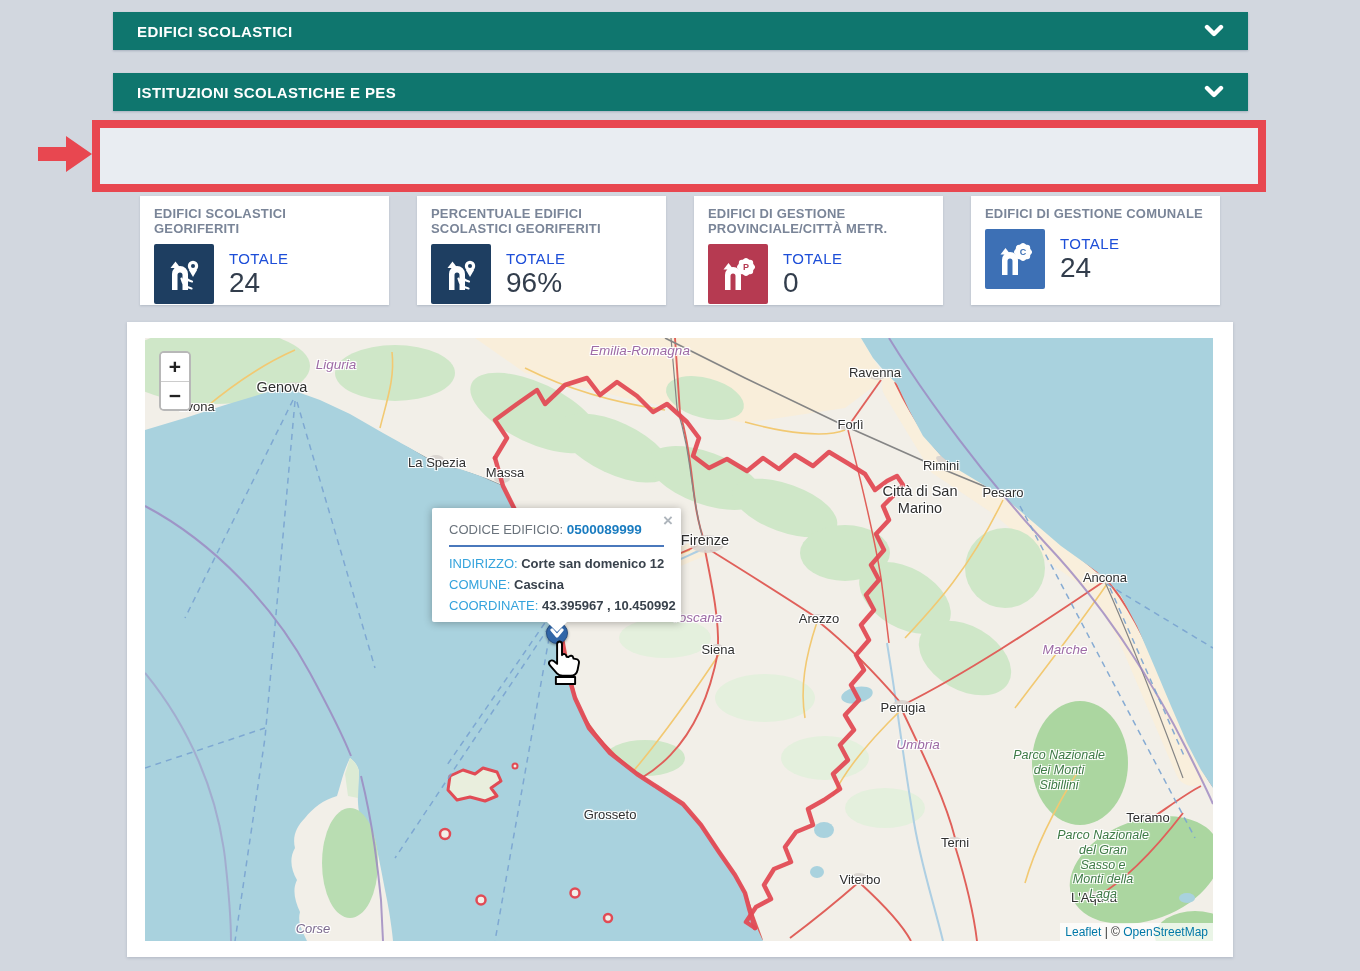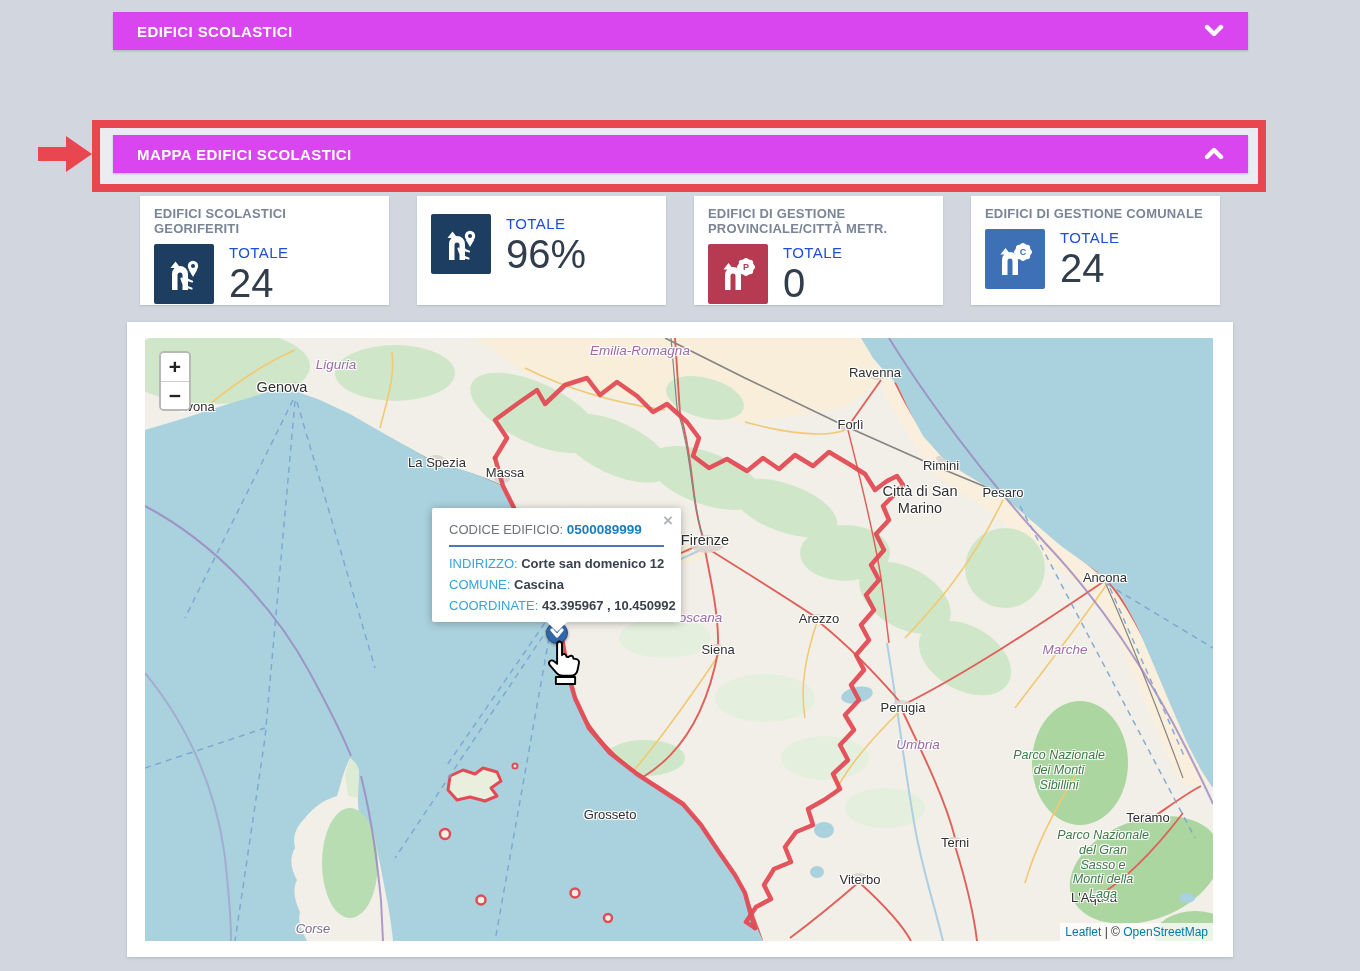--- a/index.html
+++ b/index.html
@@ -1,42 +1,42 @@
 <!DOCTYPE html>
 <html><head>
 <meta charset="utf-8">
 <style>
   html,body{margin:0;padding:0;}
   body{width:1360px;height:971px;overflow:hidden;background:#d2d7df;
        font-family:"Liberation Sans","DejaVu Sans",sans-serif;position:relative;}
   .stage{position:absolute;inset:0;}
 
   
-  .acc{position:absolute;left:113px;width:1135px;height:38px;background:#d946ef;
+  .acc{position:absolute;left:113px;width:1135px;height:38px;background:#0f766e;
        display:flex;align-items:center;justify-content:space-between;
        padding:0 24px;box-sizing:border-box;color:#fff;font-weight:bold;
        font-size:15px;letter-spacing:.4px;box-shadow:0 1px 2px rgba(40,60,90,.25);cursor:pointer;}
   .acc1{top:12px;} .acc2{top:73px;} .acc3{top:135px;z-index:3;}
 
   
   .hl-box{position:absolute;left:92px;top:120px;width:1174px;height:72px;
           border:8px solid #e84750;background:#e9edf2;box-sizing:border-box;z-index:2;}
   .hl-arrow{position:absolute;left:38px;top:136px;z-index:2;}
 
   
   .card{position:absolute;top:196px;width:249px;height:109px;background:#fff;
         box-shadow:0 1px 2px rgba(40,60,90,.18);padding:11px 14px;box-sizing:border-box;}
   .card.c1{left:140px;} .card.c2{left:417px;} .card.c3{left:694px;} .card.c4{left:971px;}
   .card-title{font-size:13px;font-weight:bold;color:#7a8598;line-height:1.15;letter-spacing:.2px;}
   .card-body{display:flex;margin-top:7px;}
   .card-icon{width:60px;height:60px;border-radius:2px;display:flex;align-items:center;justify-content:center;flex:0 0 60px;}
   .icon-navy{background:#1e3e61;} .icon-red{background:#b63a51;} .icon-blue{background:#3d70b5;}
   .card-nums{margin-left:15px;display:flex;flex-direction:column;justify-content:center;}
   .card-total{font-size:15px;color:#1d4ed8;letter-spacing:.4px;}
-  .card-value{font-size:40px;color:#323d4c;margin-top:2px;line-height:1;}
+  .card-value{font-size:28px;color:#323d4c;margin-top:2px;line-height:1;}
 
   
   .map-card{position:absolute;left:127px;top:322px;width:1106px;height:635px;background:#fff;
             box-shadow:0 1px 3px rgba(40,60,90,.2);}
   .map{position:absolute;left:18px;top:16px;width:1068px;height:603px;background:#a9d2de;overflow:hidden;}
   .map svg.base{position:absolute;left:0;top:0;}
 
   
   .lbl{position:absolute;transform:translate(-50%,-50%);white-space:pre-line;text-align:center;
        font-size:13px;color:#2f2f2f;z-index:1;line-height:1.18;
@@ -89,36 +89,36 @@
 
   <div class="acc acc1">
     <span>EDIFICI SCOLASTICI</span>
     <span>
       <svg width="20" height="13" viewBox="0 0 20 13">
           <path d="M3 3 L10 10 L17 3" fill="none" stroke="#fff" stroke-width="4.4" stroke-linecap="round" stroke-linejoin="round"></path>
         </svg>
     </span>
   </div>
 
+  <div class="acc acc2">
+    <span>ISTITUZIONI SCOLASTICHE E PES</span>
+    <span>
+      <svg width="20" height="13" viewBox="0 0 20 13">
+          <path d="M3 3 L10 10 L17 3" fill="none" stroke="#fff" stroke-width="4.4" stroke-linecap="round" stroke-linejoin="round"></path>
+        </svg>
+    </span>
+  </div>
 
   <div class="hl-box"></div>
   <div class="hl-arrow">
     <svg width="54" height="36" viewBox="0 0 54 36">
         <path d="M0 11 H28 V0 L54 18 L28 36 V25 H0 Z" fill="#e84750"></path>
       </svg>
   </div>
 
-  <div class="acc acc3">
-    <span>MAPPA EDIFICI SCOLASTICI</span>
-    <span>
-      <svg width="20" height="13" viewBox="0 0 20 13">
-          <path d="M3 10 L10 3 L17 10" fill="none" stroke="#fff" stroke-width="4.4" stroke-linecap="round" stroke-linejoin="round"></path>
-        </svg>
-    </span>
-  </div>
 
   <div class="card c1">
     <div class="card-title">EDIFICI SCOLASTICI GEORIFERITI</div>
     <div class="card-body">
       <div class="card-icon icon-navy">
         <svg width="40" height="40" viewBox="0 0 40 40">
           <path d="M8 36 V20 a8 8 0 0 1 16 0 V36 h-5.5 V21 a2.5 2.5 0 0 0 -5 0 V36 Z" fill="#fff"></path>
           <path d="M6.5 14 l5-6.5 5 6.5 z" fill="#fff"></path>
           <path d="M20.5 20 a9.5 9.5 0 0 0 7.5 7.5" stroke="#fff" stroke-width="2.2" fill="none" stroke-linecap="round"></path>
           <path d="M17.5 24.5 a13 13 0 0 0 10 10" stroke="#fff" stroke-width="2.2" fill="none" stroke-linecap="round"></path>
@@ -128,20 +128,21 @@
         </svg>
       </div>
       <div class="card-nums">
         <div class="card-total">TOTALE</div>
         <div class="card-value">24</div>
       </div>
     </div>
   </div>
 
   <div class="card c2">
+    <div class="card-title">PERCENTUALE EDIFICI SCOLASTICI GEORIFERITI</div>
     <div class="card-body">
       <div class="card-icon icon-navy">
         <svg width="40" height="40" viewBox="0 0 40 40">
           <path d="M8 36 V20 a8 8 0 0 1 16 0 V36 h-5.5 V21 a2.5 2.5 0 0 0 -5 0 V36 Z" fill="#fff"></path>
           <path d="M6.5 14 l5-6.5 5 6.5 z" fill="#fff"></path>
           <path d="M20.5 20 a9.5 9.5 0 0 0 7.5 7.5" stroke="#fff" stroke-width="2.2" fill="none" stroke-linecap="round"></path>
           <path d="M17.5 24.5 a13 13 0 0 0 10 10" stroke="#fff" stroke-width="2.2" fill="none" stroke-linecap="round"></path>
           <circle cx="29" cy="12" r="5.2" fill="#fff"></circle>
             <circle cx="29" cy="12" r="2" fill="#1e3e61"></circle>
           <path d="M29 23 l-4.2-7.2 h8.4 z" fill="#fff"></path>

